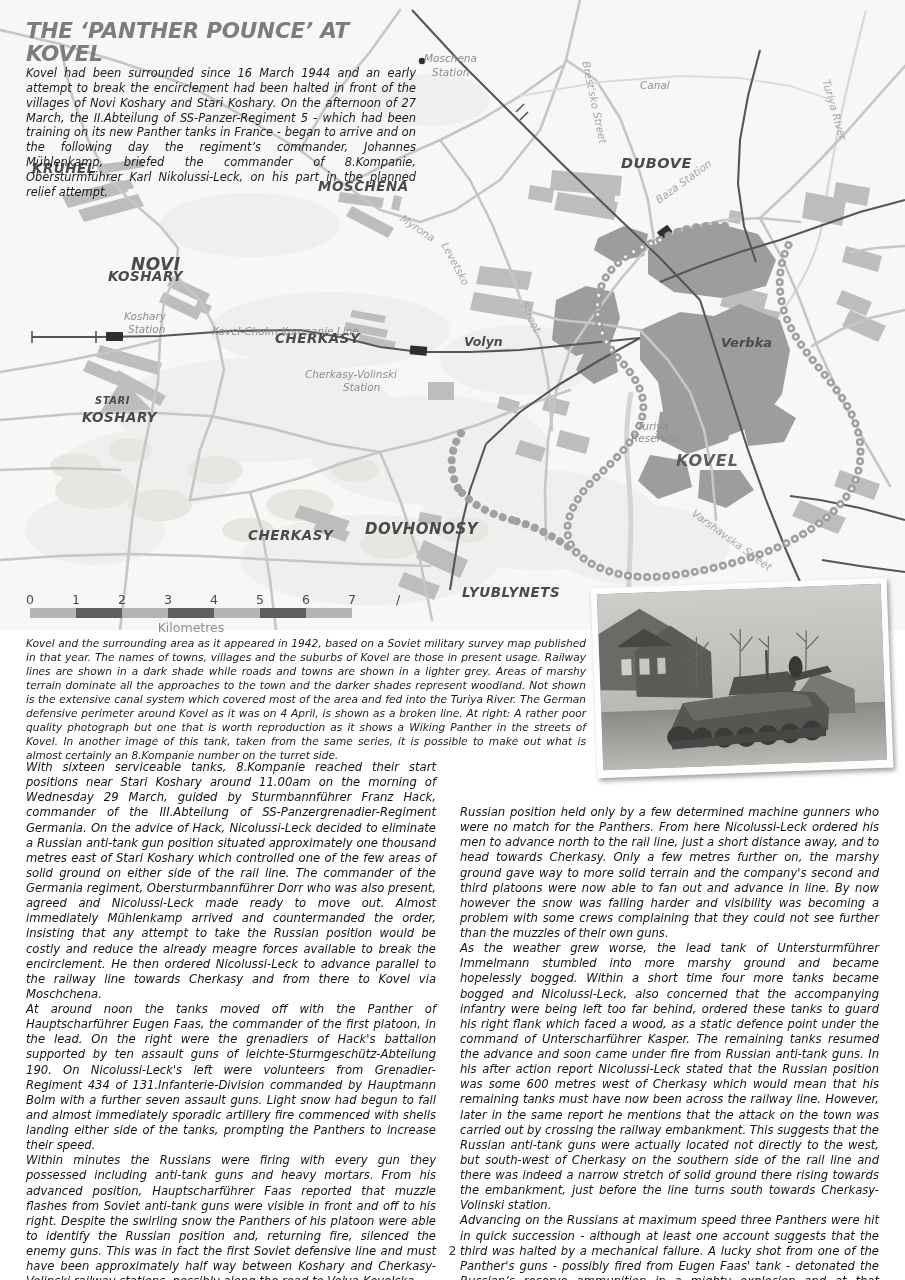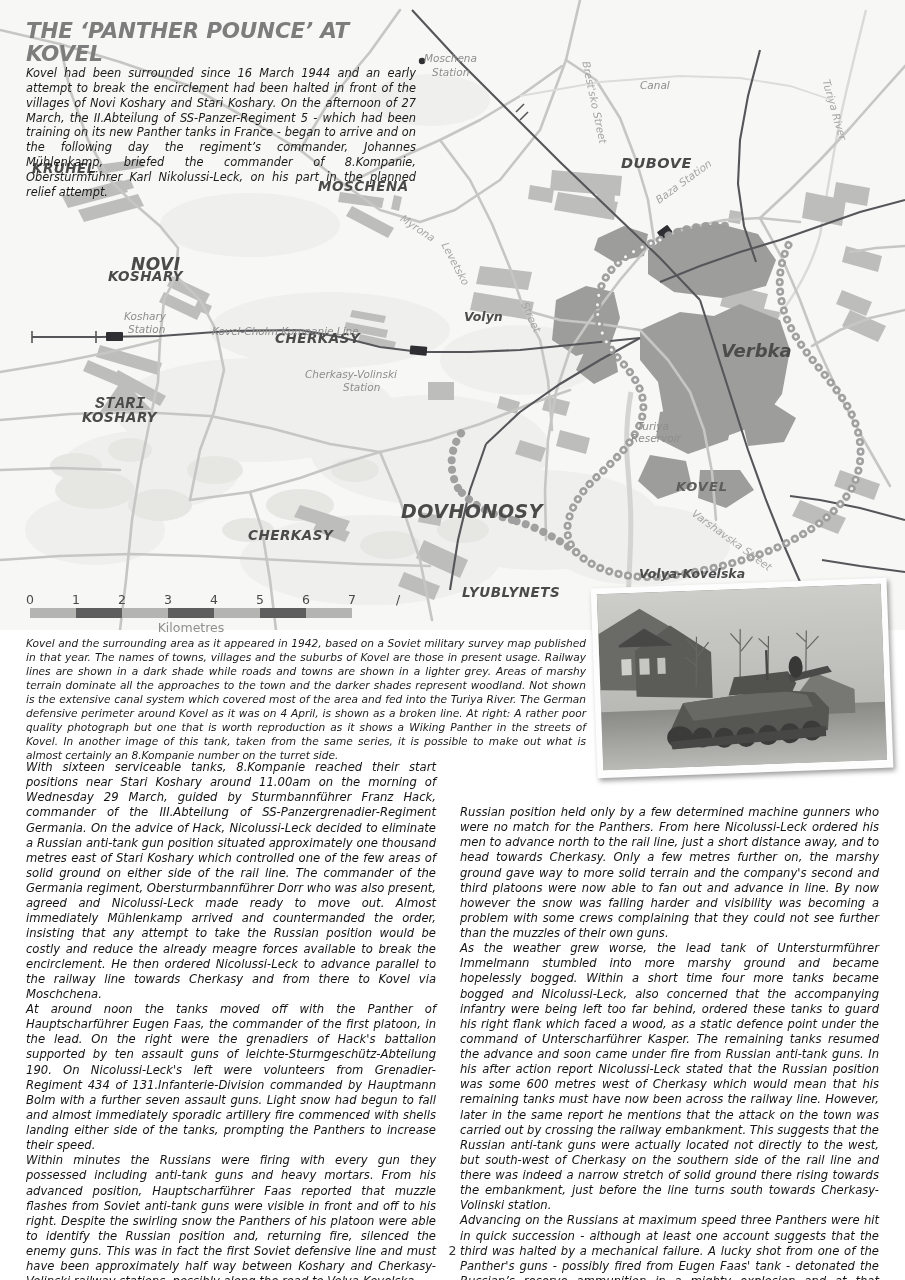--- a/index.html
+++ b/index.html
@@ -40,20 +40,21 @@
     letter-spacing: 0.5px;
   }
   .lbl-city {
     font-weight: bold;
     color: #5d5d5d;
     letter-spacing: 1px;
   }
   .lbl-sub {
     font-weight: bold;
     color: #4c4c4c;
+    margin-top: 25px;
   }
   .lbl-minor {
     color: #8d8d8d;
     font-weight: normal;
   }
   .lbl-water {
     color: #a6a6a6;
     font-weight: normal;
   }
 
@@ -398,28 +399,28 @@
     </g>
   </svg>
 
   <div id="map-labels">
       <div class="map-label lbl-town" style="left: 32px; top: 160px; font-size: 13.5px; transform-origin: left top; text-align: center;">KRUHEL</div>
       <div class="map-label lbl-town" style="left: 318px; top: 178px; font-size: 13.5px; transform-origin: left top;">MOSCHENA</div>
       <div class="map-label lbl-town" style="left: 131px; top: 254px; font-size: 17px; transform-origin: left top; text-align: center;">NOVI</div>
       <div class="map-label lbl-town" style="left: 108px; top: 268px; font-size: 13.5px; transform-origin: left top;">KOSHARY</div>
       <div class="map-label lbl-town" style="left: 275px; top: 290px; font-size: 13.5px; transform-origin: left top; margin-top: 40px;">CHERKASY</div>
       <div class="map-label lbl-town" style="left: 621px; top: 155px; font-size: 14.5px; transform-origin: left top;">DUBOVE</div>
-      <div class="map-label lbl-town" style="left: 95px; top: 395px; font-size: 16px; transform-origin: left top; font-family: Liberation Mono, monospace;">STARI</div>
+      <div class="map-label lbl-town" style="left: 95px; top: 395px; font-size: 10px; transform-origin: left top;">STARI</div>
       <div class="map-label lbl-town" style="left: 82px; top: 409px; font-size: 13.5px; transform-origin: left top;">KOSHARY</div>
-      <div class="map-label lbl-town" style="left: 365px; top: 500px; font-size: 19px; transform-origin: left top; margin-left: 36px;">DOVHONOSY</div>
+      <div class="map-label lbl-town" style="left: 365px; top: 520px; font-size: 15px; transform-origin: left top;">DOVHONOSY</div>
       <div class="map-label lbl-town" style="left: 248px; top: 527px; font-size: 13.5px; transform-origin: left top;">CHERKASY</div>
       <div class="map-label lbl-town" style="left: 462px; top: 584px; font-size: 13.5px; transform-origin: left top;">LYUBLYNETS</div>
-      <div class="map-label lbl-city" style="left: 676px; top: 451px; font-size: 13px; transform-origin: left top; margin-top: 28px;">KOVEL</div>
+      <div class="map-label lbl-city" style="left: 676px; top: 451px; font-size: 16px; transform-origin: left top;">KOVEL</div>
       <div class="map-label lbl-sub" style="left: 464px; top: 309px; font-size: 12.5px; transform-origin: left top;">Volyn</div>
-      <div class="map-label lbl-sub" style="left: 721px; top: 340px; font-size: 18px; transform-origin: left top;">Verbka</div>
+      <div class="map-label lbl-sub" style="left: 721px; top: 310px; font-size: 13px; transform-origin: left top;">Verbka</div>
       <div class="map-label lbl-sub" style="left: 639px; top: 566px; font-size: 12.5px; transform-origin: left top;">Volya-Kovelska</div>
       <div class="map-label lbl-minor" style="left: 424px; top: 52px; font-size: 10.5px; transform-origin: left top;">Moschena</div>
       <div class="map-label lbl-minor" style="left: 432px; top: 66px; font-size: 10.5px; transform-origin: left top;">Station</div>
       <div class="map-label lbl-minor" style="left: 124px; top: 310px; font-size: 10.5px; transform-origin: left top;">Koshary</div>
       <div class="map-label lbl-minor" style="left: 128px; top: 323px; font-size: 10.5px; transform-origin: left top;">Station</div>
       <div class="map-label lbl-minor" style="left: 212px; top: 325px; font-size: 10.5px; transform-origin: left top;">Kovel-Cholm Kompanie Line</div>
       <div class="map-label lbl-minor" style="left: 305px; top: 368px; font-size: 10.5px; transform-origin: left top;">Cherkasy-Volinski</div>
       <div class="map-label lbl-minor" style="left: 343px; top: 381px; font-size: 10.5px; transform-origin: left top;">Station</div>
       <div class="map-label lbl-minor" style="left: 640px; top: 79px; font-size: 10.5px; transform-origin: left top;">Canal</div>
       <div class="map-label lbl-minor" style="left: 637px; top: 420px; font-size: 10.5px; transform-origin: left top;">Turiya</div>

